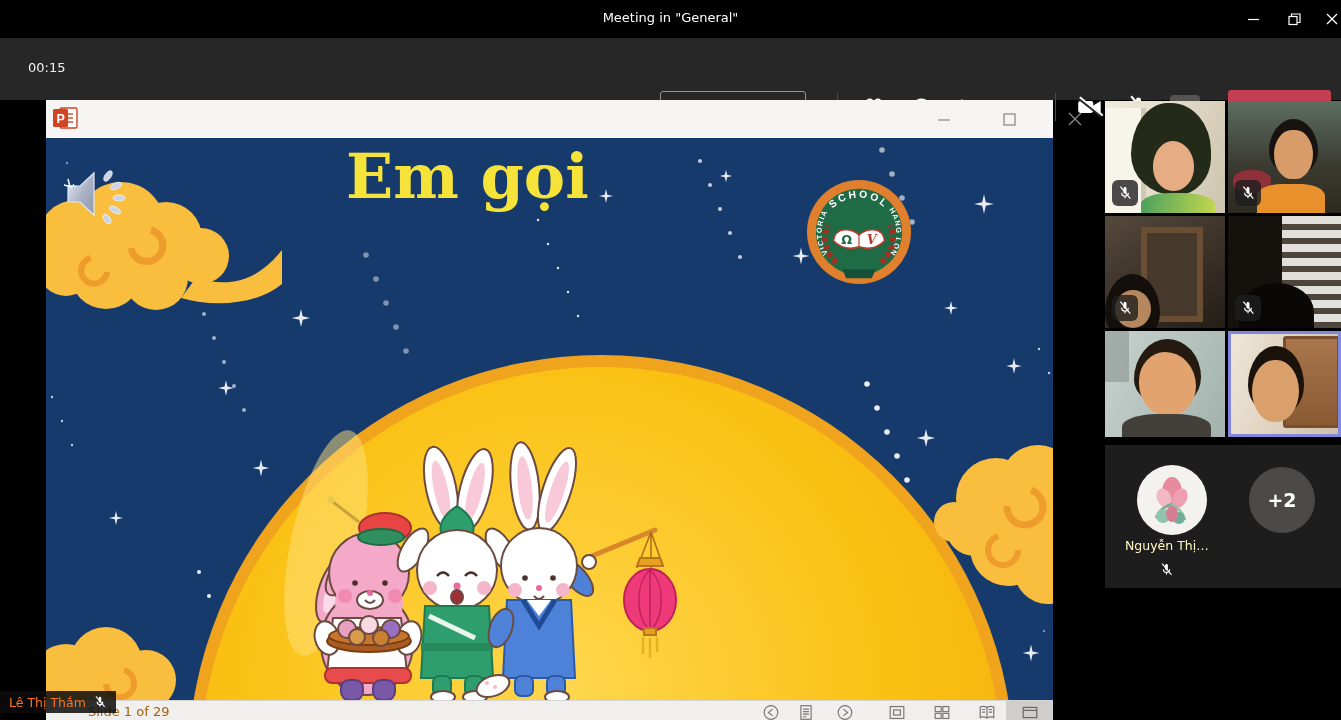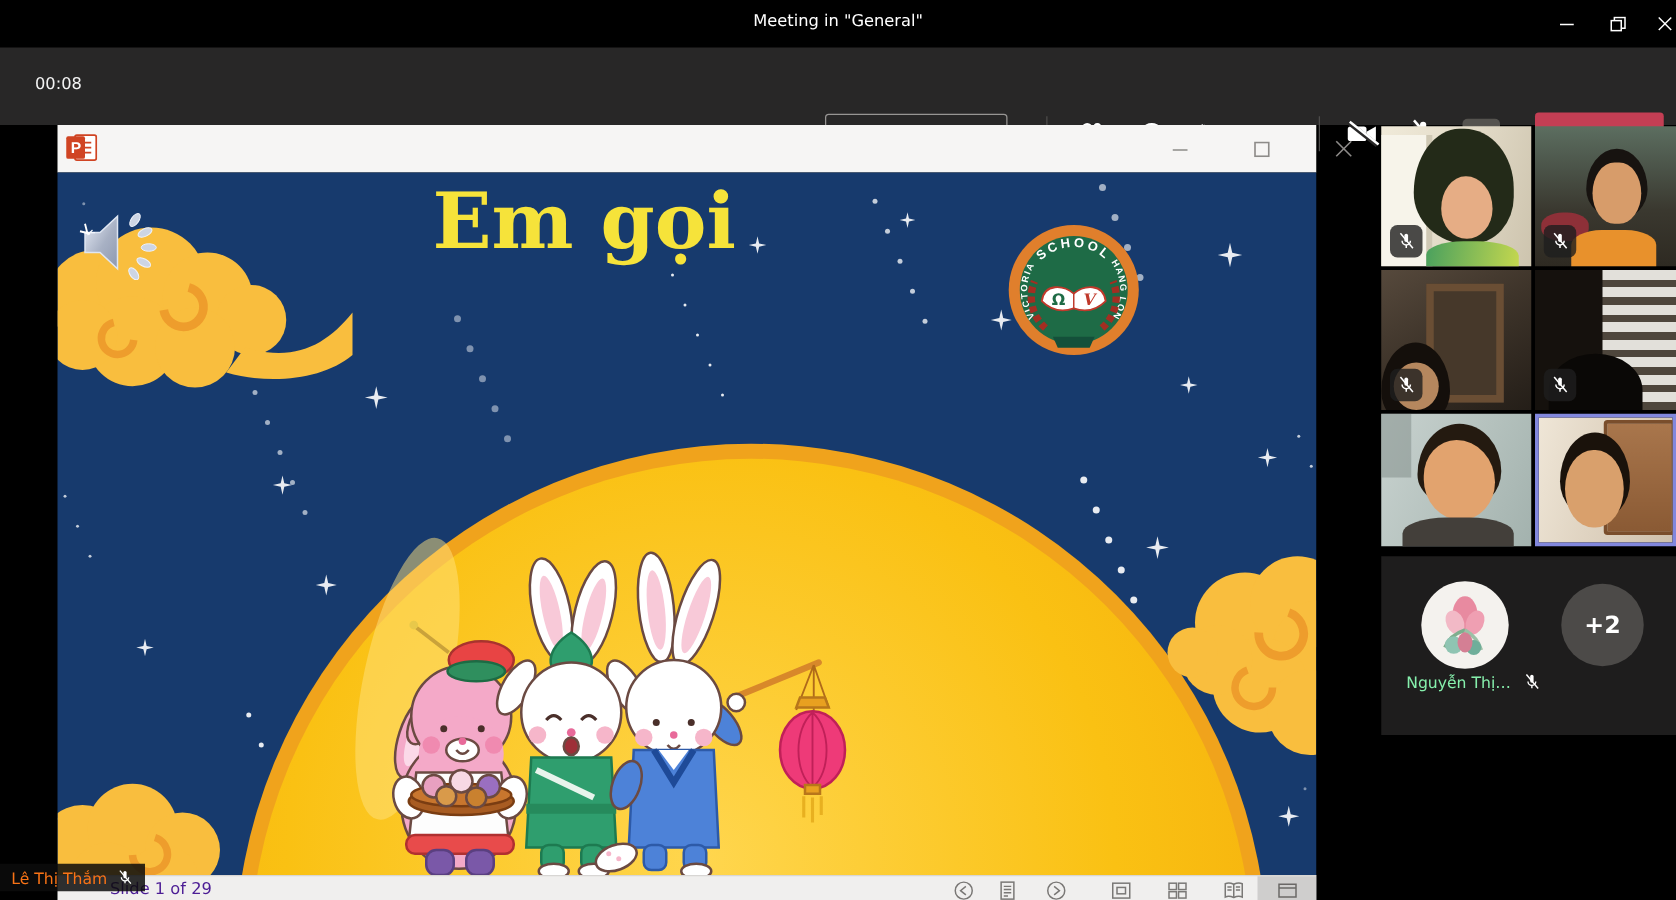--- a/index.html
+++ b/index.html
@@ -34,21 +34,21 @@
   .slide svg.scene{position:absolute;left:0;top:0;}
   .slide-title{position:absolute;left:300px;top:2px;width:520px;text-align:left;
        font-family:"DejaVu Serif","Liberation Serif",serif;font-weight:bold;
        color:var(--titleyellow);pointer-events:none;}
   .slide-title .l1{font-size:62px;line-height:74px;}
   .slide-title .l2{font-size:65px;line-height:78px;}
   .logo{position:absolute;left:759px;top:40px;width:108px;height:108px;}
   .speaker{position:absolute;left:14px;top:26px;width:86px;height:60px;}
   .ppt-statusbar{position:absolute;left:46px;top:700px;width:1007px;height:20px;background:#f0efee;
        border-top:1px solid #d8d6d4;}
-  .slide-counter{position:absolute;left:42px;top:3px;font-size:13px;color:#4c1d95;}
+  .slide-counter{position:absolute;left:42px;top:3px;font-size:13px;color:#a16207;}
   .sb-ic{position:absolute;top:3px;width:20px;height:17px;}
   .sb-hl{position:absolute;left:960px;top:0;width:47px;height:20px;background:#cfcecd;}
   
   .presenter-tag{position:absolute;left:0;top:691px;height:22px;padding:0 9px;z-index:30;
        background:rgba(12,12,12,.85);display:flex;align-items:center;gap:7px;
        font-size:12.5px;color:#f97316;}
   
   .video-grid{position:absolute;left:1105px;top:101px;width:236px;height:336px;display:grid;
        grid-template-columns:120px 113px;grid-template-rows:112px 112px 106px;gap:3px;}
   .tile{position:relative;background:#222;overflow:hidden;box-sizing:border-box;}
@@ -86,21 +86,21 @@
        border-radius:6px;display:flex;align-items:center;justify-content:center;}
   .panel{position:absolute;left:1105px;width:236px;background:#1e1d1d;}
   .panel-upper{top:445px;height:143px;}
   .panel-lower{top:592px;height:128px;}
   .flower-avatar{position:absolute;left:32px;top:20px;width:70px;height:70px;border-radius:50%;
        background:#f4f2ee;display:flex;align-items:center;justify-content:center;overflow:hidden;}
   .overflow-badge{position:absolute;left:144px;top:22px;width:66px;height:66px;border-radius:50%;
        background:#4c4a48;display:flex;align-items:center;justify-content:center;
        font-size:19px;font-weight:bold;color:#fff;}
   .name-row{position:absolute;left:20px;top:93px;display:flex;align-items:center;gap:9px;
-       font-size:12.5px;color:#86efac;}
+       font-size:12.5px;color:#fef9c3;flex-direction:column;}
   .initials-avatar{position:absolute;left:93px;top:36px;width:58px;height:58px;border-radius:50%;
        background:#fde3c6;display:flex;align-items:center;justify-content:center;
        font-size:19px;font-weight:bold;color:#9a5b16;}
 </style>
 </head>
 <body>
 
 <div id="app" style="--leave: #c43e54; --navy: #173a6d; --moon: #f8bb0c; --titleyellow: #f6e33a; --active: #8187dd;">
 
   <div class="titlebar">
@@ -118,21 +118,21 @@
     </div>
     <div class="winbtn" style="left:1312px">
       <svg width="12" height="12" viewBox="0 0 12 12" stroke="#fff" stroke-width="1.2">
         <line x1="1" y1="1" x2="11" y2="11"></line>
           <line x1="11" y1="1" x2="1" y2="11"></line>
         </svg>
     </div>
   </div>
 
   <div class="toolbar">
-    <div class="timer">00:08</div>
+    <div class="timer">00:15</div>
     <div class="req-btn">
       <span>Request control</span>
     </div>
     <div class="tdivider" style="left:837px"></div>
     <div class="tool-ic" style="left:855px">
       <svg width="26" height="26" viewBox="0 0 24 24" fill="none" stroke="#fff" stroke-width="1.5" stroke-linecap="round">
         <circle cx="9" cy="8" r="3.2"></circle>
           <path d="M3.5,19 c0,-3.5 2.5,-5.5 5.5,-5.5 c3,0 5.5,2 5.5,5.5"></path>
         <circle cx="16.5" cy="7.5" r="2.6"></circle>
           <path d="M16.2,12.9 c2.8,0 4.5,1.8 4.5,4.4"></path>

